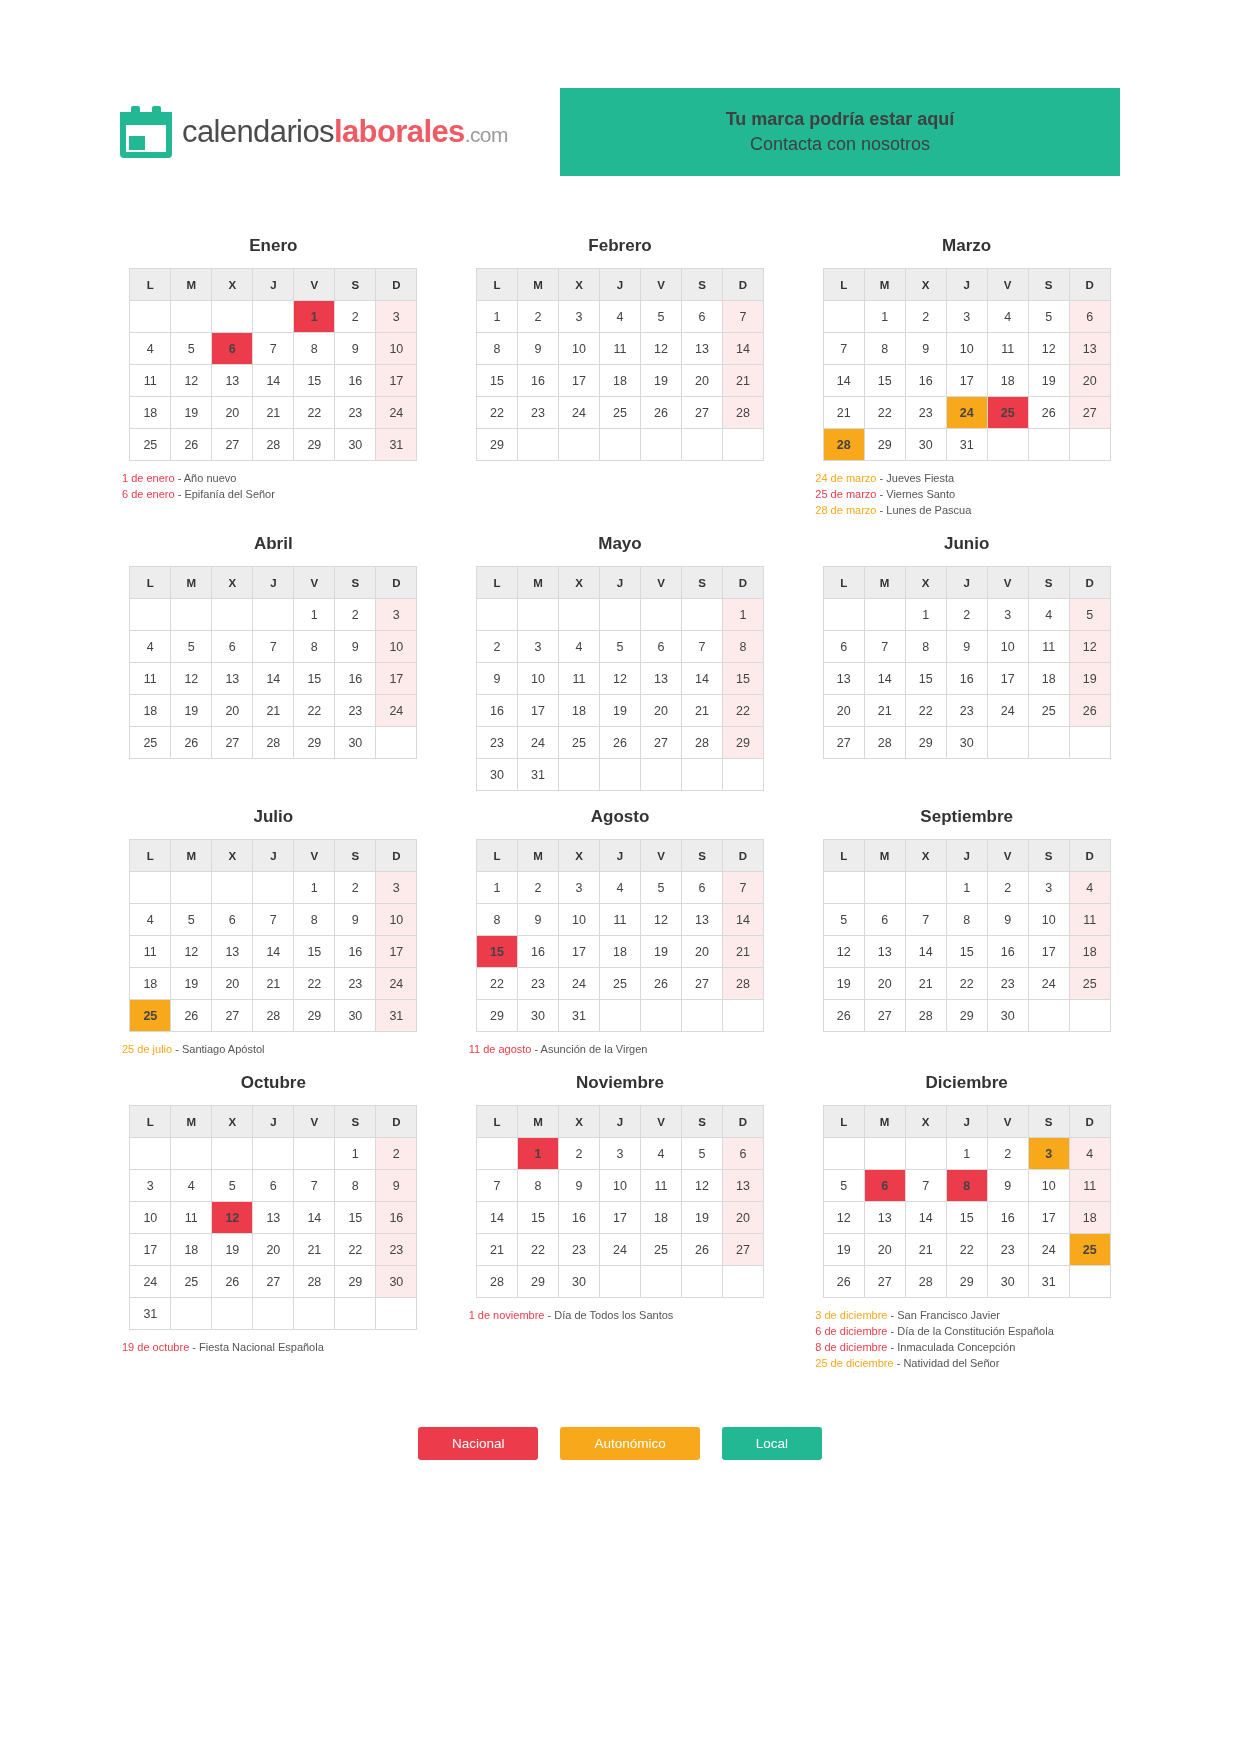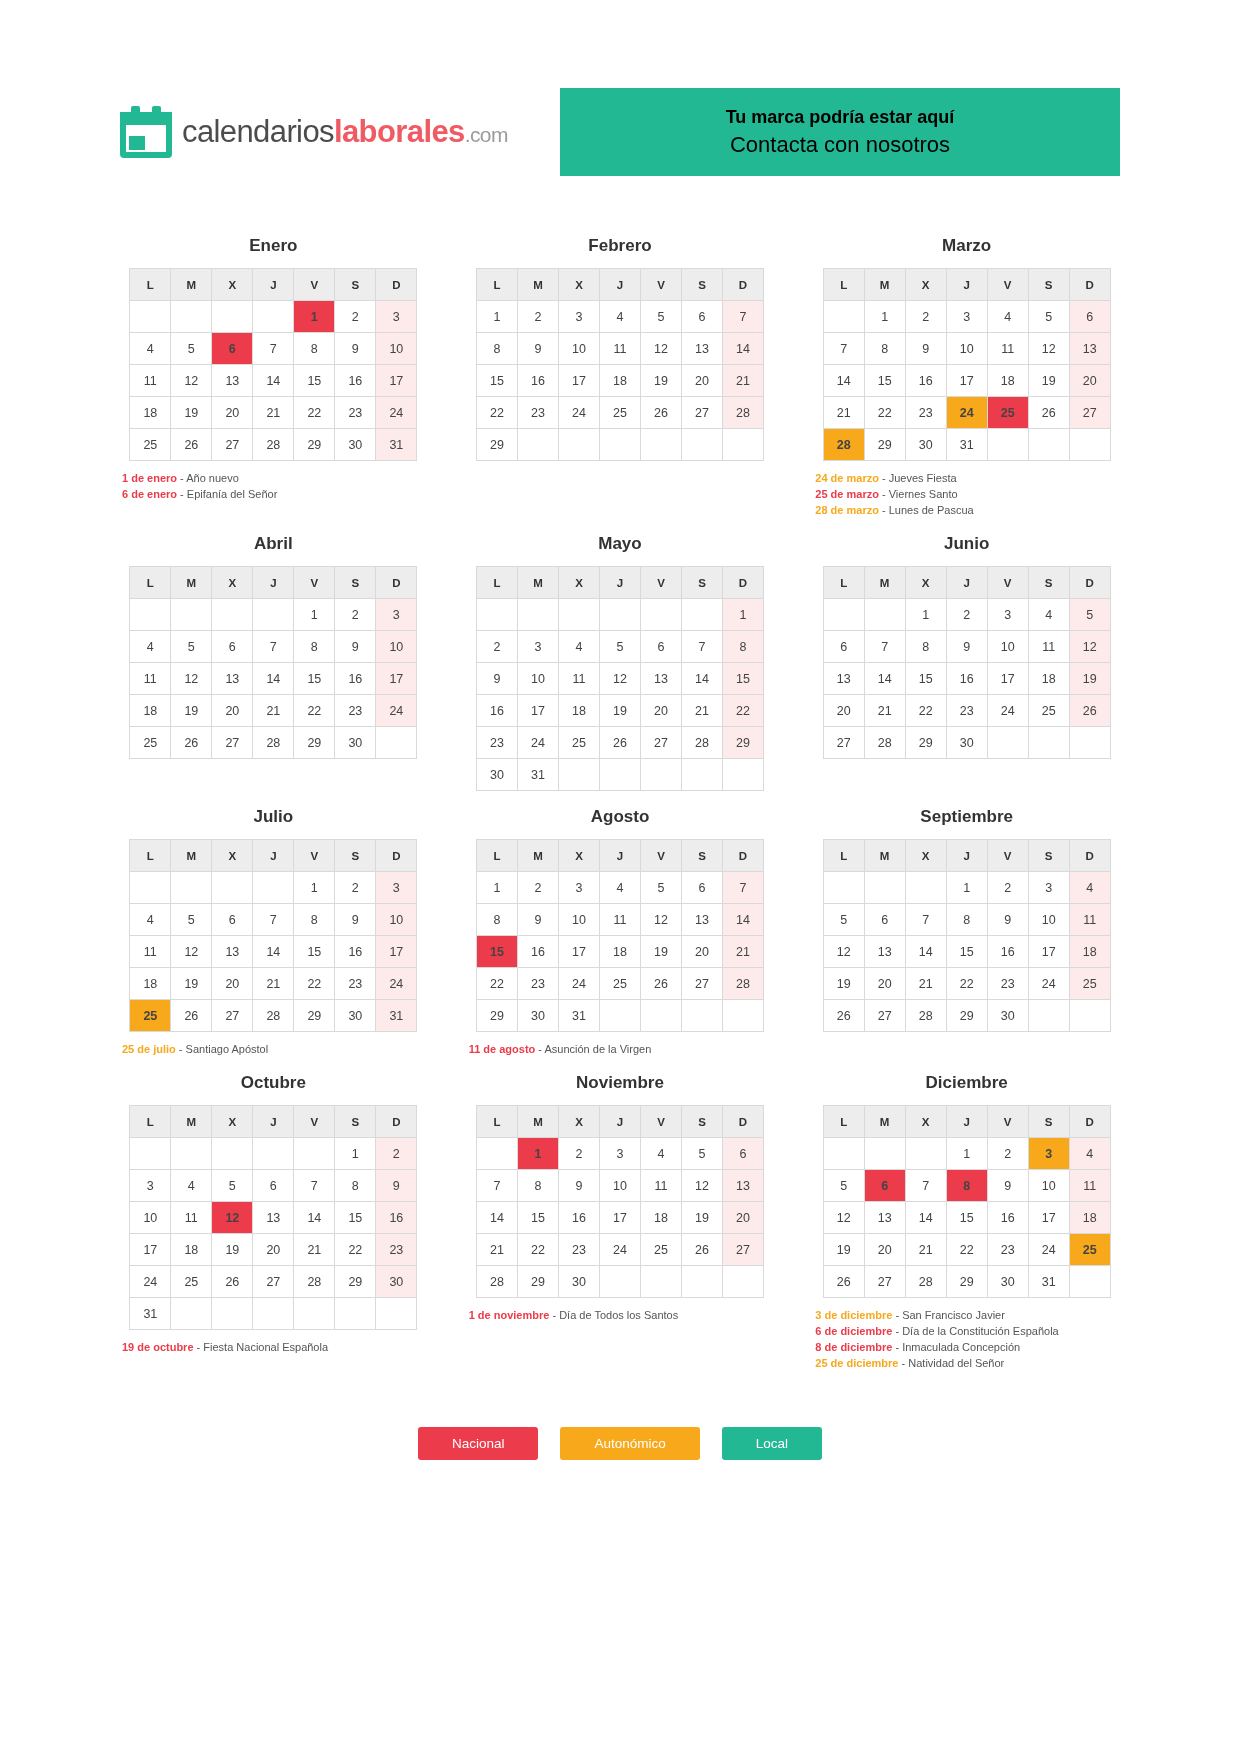--- a/index.html
+++ b/index.html
@@ -36,26 +36,26 @@
     position:absolute;left:9px;top:30px;width:16px;height:14px;background:#22b894;
   }
   .logo-text{font-size:31px;letter-spacing:-.6px;}
   .logo-text .t1{color:#4c4c4c;}
   .logo-text .t2{color:#f05a63;font-weight:bold;}
   .logo-text .t3{color:#9b9b9b;font-size:21px;}
 
   .banner{
     margin-left:auto;
     width:560px;height:88px;
-    background:#22b894;color:#000000;
+    background:#22b894;color:#404040;
     display:flex;flex-direction:column;align-items:center;justify-content:center;
     gap:4px;
   }
   .banner .l1{font-size:18px;font-weight:bold;}
-  .banner .l2{font-size:22px;}
+  .banner .l2{font-size:18px;}
 
   
   .title{
     text-align:center;font-size:27px;font-weight:bold;color:#333;
     margin-top:42px;
   }
 
   
   .months{
     margin:60px auto 0 auto;
@@ -83,21 +83,21 @@
   table.cal th{
     background:#ededed;font-weight:bold;font-size:11.5px;color:#333;
   }
   td.sun{background:#fdeaea;}
   td.empty{background:#fff;}
   td.nac{background:#ec3b4a;color:#fff;font-weight:bold;}
   td.aut{background:#f7a81b;color:#fff;font-weight:bold;}
 
   .notes{margin:9px 0 0 2px;}
   .note{font-size:11px;line-height:16px;}
-  .note .d{font-weight:bold;}
+  .note .d{font-weight:normal;}
   .note.nac .d{color:#ec3b4a;}
   .note.aut .d{color:#f7a81b;}
   .note .n{color:#555;}
 
   
   .legend{
     margin:40px auto 0 auto;
     display:flex;justify-content:center;gap:22px;
   }
   .legend .chip{

